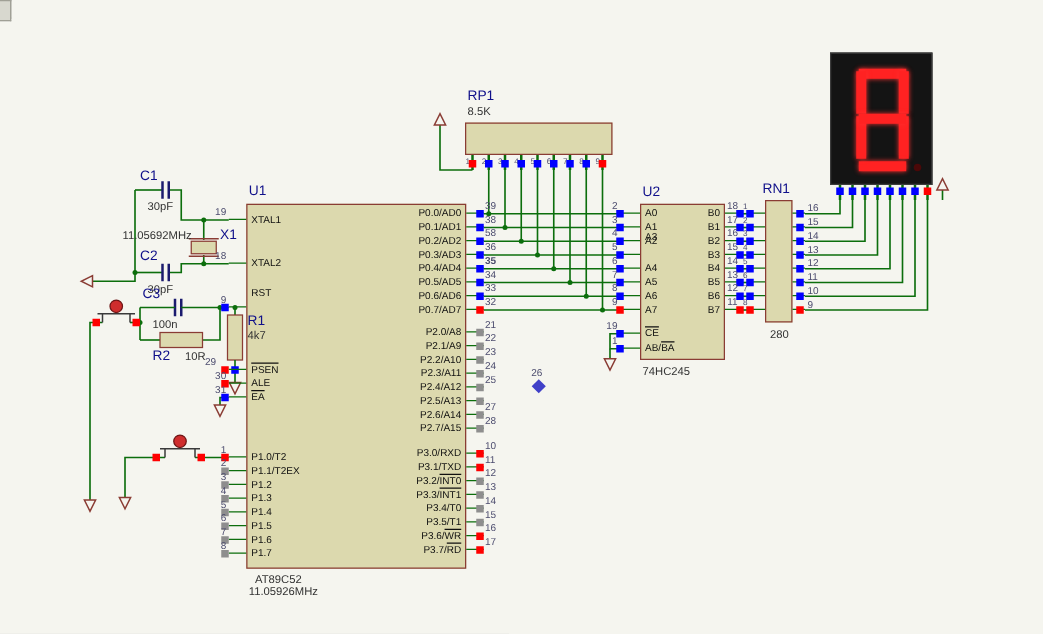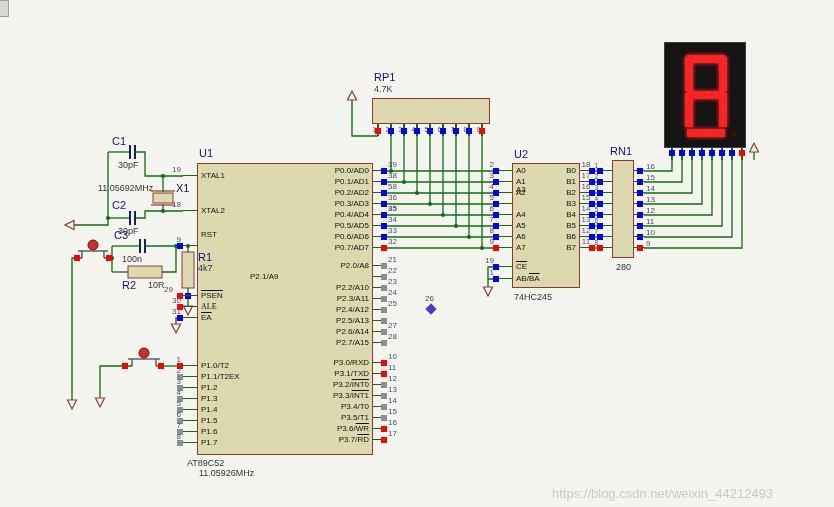--- a/index.html
+++ b/index.html
@@ -132,47 +132,46 @@
       <line x1="78" y1="251" x2="108" y2="251" class="btn"></line>
       <circle cx="93" cy="245" r="5" class="btncap"></circle>
       <line x1="132" y1="366" x2="132" y2="359" class="btn"></line>
       <line x1="156" y1="366" x2="156" y2="359" class="btn"></line>
       <line x1="128" y1="359" x2="160" y2="359" class="btn"></line>
       <circle cx="144" cy="353" r="5" class="btncap"></circle>
     </svg>
   <div class="edge" style="left:0;top:10;width:8px;height:13px"></div>
   <div class="edge" style="left:0;top:42;width:8px;height:15px"></div>
   <div class="diamond" style="left:427px;top:305px;width:8px;height:8px"></div>
-  <div class="wm">https://blog.csdn.net/weixin_44212493</div>
 <div class="sq" style="left: 185px; top: 293px; background: rgb(0, 0, 255);"></div>
     <div class="sq" style="left: 74px; top: 255px; background: rgb(255, 0, 0);"></div>
     <div class="sq" style="left: 106px; top: 255px; background: rgb(255, 0, 0);"></div>
     <div class="sq" style="left: 122px; top: 363px; background: rgb(255, 0, 0);"></div>
     <div class="sq" style="left: 158px; top: 363px; background: rgb(255, 0, 0);"></div>
     <div class="chip" style="left: 197px; top: 163px; width: 176px; height: 292px;"></div>
     <div class="ref" style="left: 199px; top: 148px;">U1</div>
-    <div class="val" style="left: 187px; top: 458px;">AT89C52</div>
+    <div class="val" style="left: 204px; top: 458px;">AT89C52</div>
     <div class="val" style="left: 199px; top: 468px;">11.05926MHz</div>
     <div class="stub" style="left: 183px; top: 175px; width: 14px; height: 1.4px;"></div>
     <div class="pnum" style="left: 156px; top: 165px; width: 25px; text-align: right;">19</div>
     <div class="pname" style="left: 201px; top: 171px;">XTAL1</div>
     <div class="stub" style="left: 183px; top: 210px; width: 14px; height: 1.4px;"></div>
     <div class="pnum" style="left: 156px; top: 200px; width: 25px; text-align: right;">18</div>
     <div class="pname" style="left: 201px; top: 206px;">XTAL2</div>
     <div class="stub" style="left: 183px; top: 245px; width: 14px; height: 1.4px;"></div>
     <div class="pnum" style="left: 156px; top: 235px; width: 25px; text-align: right;">9</div>
     <div class="pname" style="left: 201px; top: 230px;">RST</div>
     <div class="sq" style="left: 177px; top: 243px; background: rgb(0, 0, 255);"></div>
     <div class="stub" style="left: 183px; top: 295px; width: 14px; height: 1.4px;"></div>
     <div class="pnum" style="left: 156px; top: 285px; width: 25px; text-align: center;">29</div>
     <div class="pname" style="left: 201px; top: 291px;"><span class="ov">PSEN</span></div>
     <div class="sq" style="left: 177px; top: 293px; background: rgb(255, 0, 0);"></div>
     <div class="stub" style="left: 183px; top: 306px; width: 14px; height: 1.4px;"></div>
     <div class="pnum" style="left: 156px; top: 296px; width: 25px; text-align: right;">30</div>
-    <div class="pname" style="left: 201px; top: 302px; font-family: Liberation Serif, serif;">ALE</div>
+    <div class="pname" style="left: 201px; top: 302px;">ALE</div>
     <div class="sq" style="left: 177px; top: 304px; background: rgb(255, 0, 0);"></div>
     <div class="stub" style="left: 183px; top: 317px; width: 14px; height: 1.4px;"></div>
     <div class="pnum" style="left: 156px; top: 307px; width: 25px; text-align: right;">31</div>
     <div class="pname" style="left: 201px; top: 313px;"><span class="ov">EA</span></div>
     <div class="sq" style="left: 177px; top: 315px; background: rgb(0, 0, 255);"></div>
     <div class="stub" style="left: 183px; top: 365px; width: 14px; height: 1.4px;"></div>
     <div class="pnum" style="left: 156px; top: 355px; width: 25px; text-align: right;">1</div>
     <div class="pname" style="left: 201px; top: 361px;">P1.0/T2</div>
     <div class="sq" style="left: 177px; top: 363px; background: rgb(255, 0, 0);"></div>
     <div class="stub" style="left: 183px; top: 376px; width: 14px; height: 1.4px;"></div>
@@ -234,21 +233,21 @@
     <div class="stub" style="left: 373px; top: 247px; width: 14px; height: 1.4px;"></div>
     <div class="pnum" style="left: 388px; top: 237px; width: 20px;">32</div>
     <div class="pname" style="left: 250px; top: 243px; width: 119px; text-align: right;">P0.7/AD7</div>
     <div class="sq" style="left: 381px; top: 245px; background: rgb(255, 0, 0);"></div>
     <div class="stub" style="left: 373px; top: 265px; width: 14px; height: 1.4px;"></div>
     <div class="pnum" style="left: 388px; top: 255px; width: 20px;">21</div>
     <div class="pname" style="left: 250px; top: 261px; width: 119px; text-align: right;">P2.0/A8</div>
     <div class="sq" style="left: 381px; top: 263px; background: rgb(142, 142, 142);"></div>
     <div class="stub" style="left: 373px; top: 276px; width: 14px; height: 1.4px;"></div>
     <div class="pnum" style="left: 388px; top: 266px; width: 20px;">22</div>
-    <div class="pname" style="left: 250px; top: 272px; width: 119px; ">P2.1/A9</div>
+    <div class="pname" style="left: 250px; top: 272px; width: 119px; text-align: right;">P2.1/A9</div>
     <div class="sq" style="left: 381px; top: 274px; background: rgb(142, 142, 142);"></div>
     <div class="stub" style="left: 373px; top: 287px; width: 14px; height: 1.4px;"></div>
     <div class="pnum" style="left: 388px; top: 277px; width: 20px;">23</div>
     <div class="pname" style="left: 250px; top: 283px; width: 119px; text-align: right;">P2.2/A10</div>
     <div class="sq" style="left: 381px; top: 285px; background: rgb(142, 142, 142);"></div>
     <div class="stub" style="left: 373px; top: 298px; width: 14px; height: 1.4px;"></div>
     <div class="pnum" style="left: 388px; top: 288px; width: 20px;">24</div>
     <div class="pname" style="left: 250px; top: 294px; width: 119px; text-align: right;">P2.3/A11</div>
     <div class="sq" style="left: 381px; top: 296px; background: rgb(142, 142, 142);"></div>
     <div class="stub" style="left: 373px; top: 309px; width: 14px; height: 1.4px;"></div>
@@ -369,21 +368,21 @@
     <div class="stub" style="left: 580px; top: 236px; width: 14px; height: 1.4px;"></div>
     <div class="pnum" style="left: 578px; top: 226px; width: 16px; text-align: center;">12</div>
     <div class="pname" style="left: 530px; top: 232px; width: 46px; text-align: right;">B6</div>
     <div class="sq" style="left: 589px; top: 234px; background: rgb(0, 0, 255);"></div>
     <div class="stub" style="left: 580px; top: 247px; width: 14px; height: 1.4px;"></div>
     <div class="pnum" style="left: 578px; top: 237px; width: 16px; text-align: center;">11</div>
     <div class="pname" style="left: 530px; top: 243px; width: 46px; text-align: right;">B7</div>
     <div class="sq" style="left: 589px; top: 245px; background: rgb(255, 0, 0);"></div>
     <div class="chip" style="left: 372px; top: 98px; width: 118px; height: 26px;"></div>
     <div class="ref" style="left: 374px; top: 72px;">RP1</div>
-    <div class="val" style="left: 374px; top: 84px;">4.7K</div>
+    <div class="val" style="left: 374px; top: 84px;">8.5K</div>
     <div class="stub" style="left: 377.3px; top: 124px; width: 1.4px; height: 12px;"></div>
     <div class="pnum pnum-s" style="left: 367px; top: 126px; width: 9px; text-align: right;">1</div>
     <div class="sq" style="left: 375px; top: 128px; background: rgb(255, 0, 0);"></div>
     <div class="stub" style="left: 390.3px; top: 124px; width: 1.4px; height: 12px;"></div>
     <div class="pnum pnum-s" style="left: 380px; top: 126px; width: 9px; text-align: right;">2</div>
     <div class="sq" style="left: 388px; top: 128px; background: rgb(0, 0, 255);"></div>
     <div class="stub" style="left: 403.3px; top: 124px; width: 1.4px; height: 12px;"></div>
     <div class="pnum pnum-s" style="left: 393px; top: 126px; width: 9px; text-align: right;">3</div>
     <div class="sq" style="left: 401px; top: 128px; background: rgb(0, 0, 255);"></div>
     <div class="stub" style="left: 416.3px; top: 124px; width: 1.4px; height: 12px;"></div>

